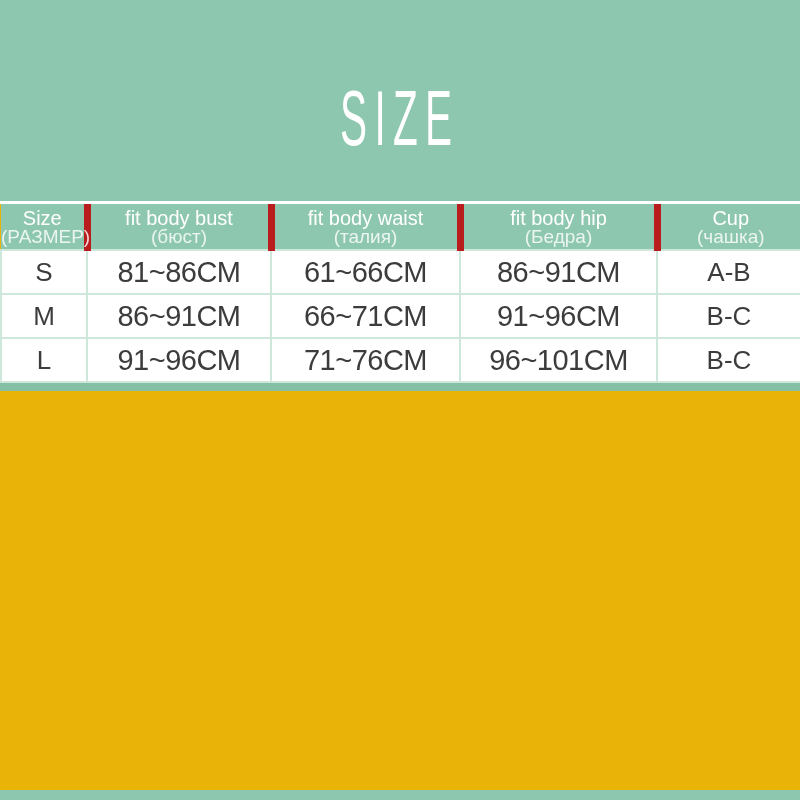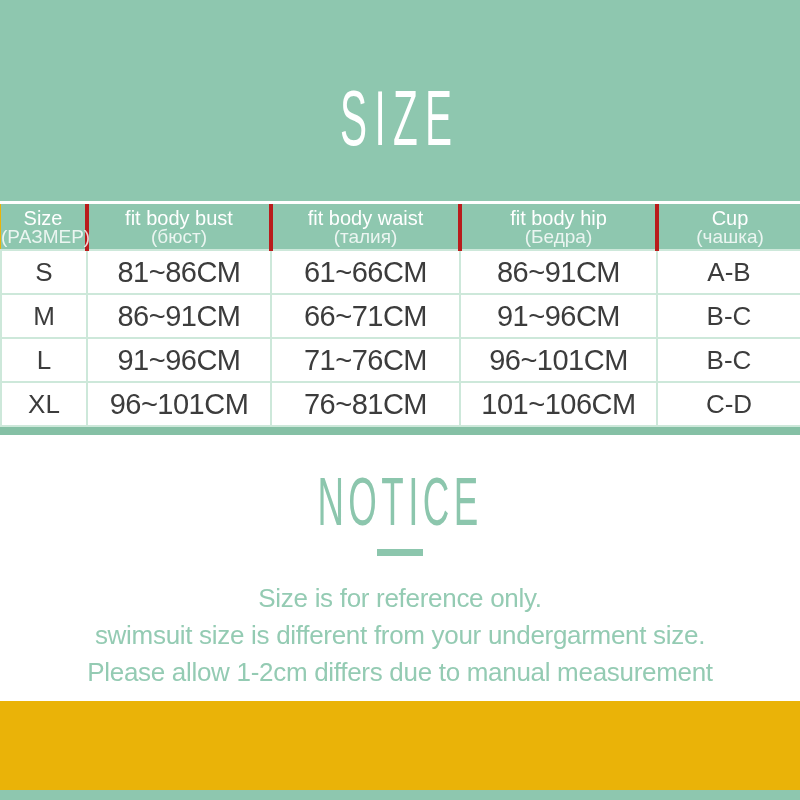--- a/index.html
+++ b/index.html
@@ -42,21 +42,21 @@
     table-layout: fixed;
   }
   .size-table thead th {
     height: 46px;
     background: #8ec7af;
     color: #ffffff;
     font-weight: normal;
     text-align: center;
     vertical-align: middle;
     padding: 2px 0 4px 0;
-    border-left: 4px solid #b91c1c;
+    border-left: 7px solid #b91c1c;
   }
   .size-table thead th:first-child { border-left: none; }
   .th-main { font-size: 20px; line-height: 21px; }
   .th-sub  { font-size: 19px; line-height: 15px; color: rgba(255,255,255,0.82); }
 
   .size-table tbody td {
     height: 44px;
     background: #ffffff;
     color: #3c3c3c;
     font-size: 29px;
@@ -163,37 +163,21 @@
         <td>91~96CM</td>
         <td class="cup-col">B-C</td>
       </tr>
       <tr>
         <td class="size-col">L</td>
         <td>91~96CM</td>
         <td>71~76CM</td>
         <td>96~101CM</td>
         <td class="cup-col">B-C</td>
       </tr>
-      <tr>
-        <td class="size-col">XL</td>
-        <td>96~101CM</td>
-        <td>76~81CM</td>
-        <td>101~106CM</td>
-        <td class="cup-col">C-D</td>
-      </tr>
     </tbody>
   </table>
 
   <div class="table-bottom-bar"></div>
 
-  <section class="notice">
-    <h2 class="notice-heading">NOTICE</h2>
-    <div class="notice-underline"></div>
-    <div class="notice-lines">
-      <p class="notice-line">Size is for reference only.</p>
-      <p class="notice-line">swimsuit size is different from your undergarment size.</p>
-      <p class="notice-line">Please allow 1-2cm differs due to manual measurement</p>
-    </div>
-  </section>
 
   <footer class="bottom-strip"></footer>
 
 </div>
 
 </body></html>

